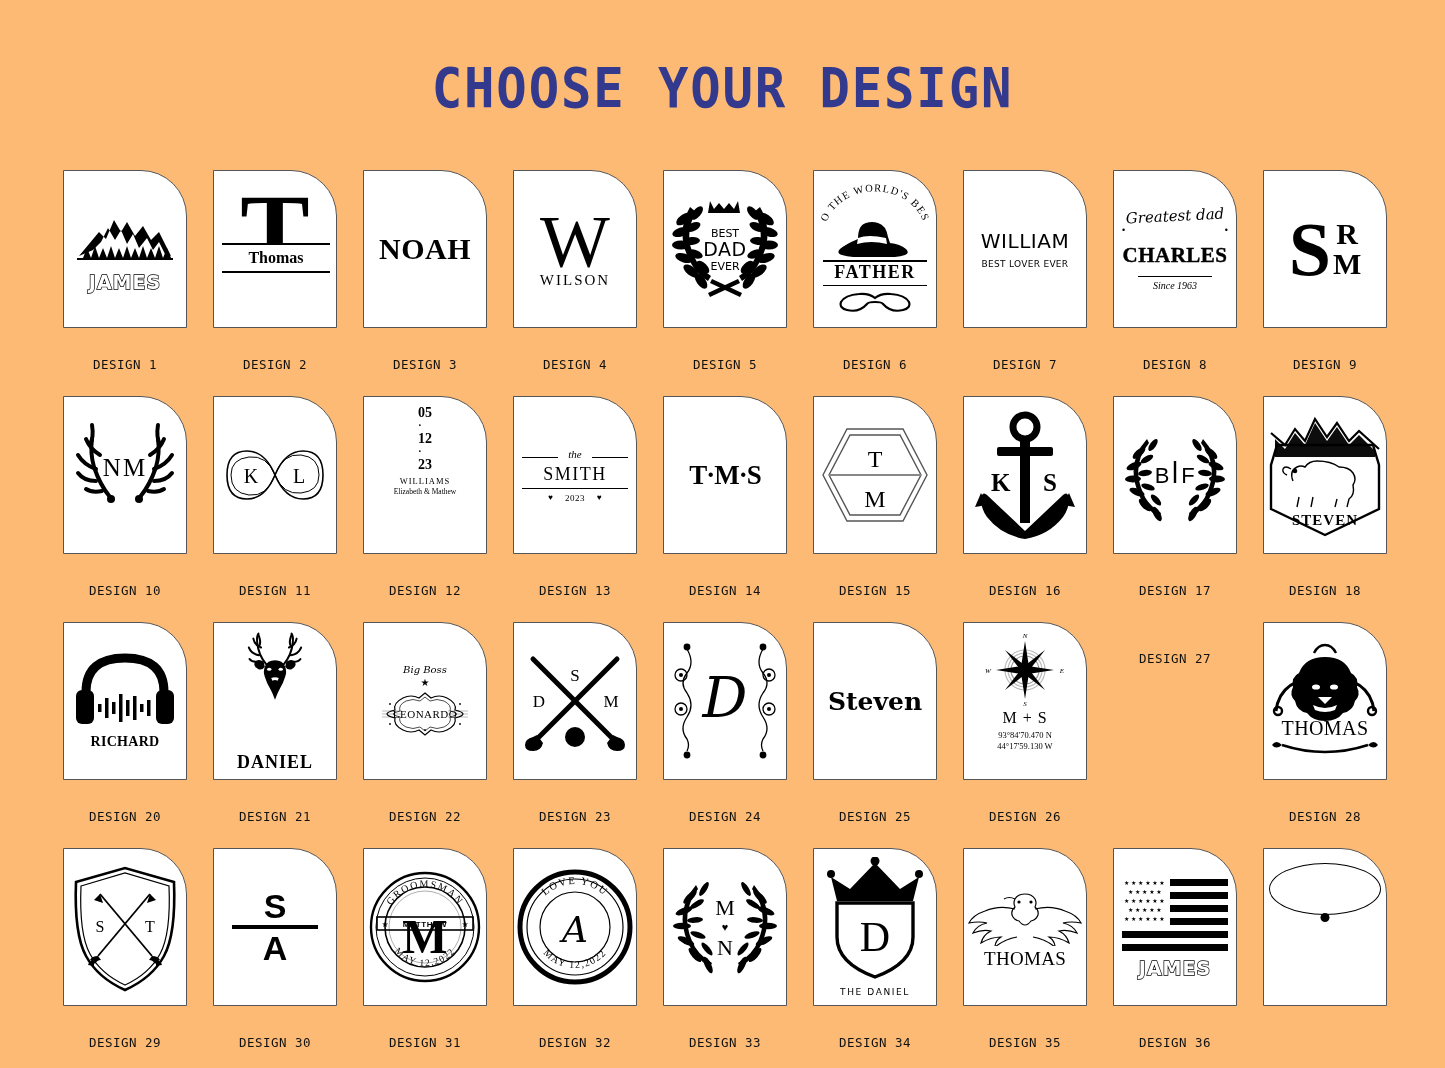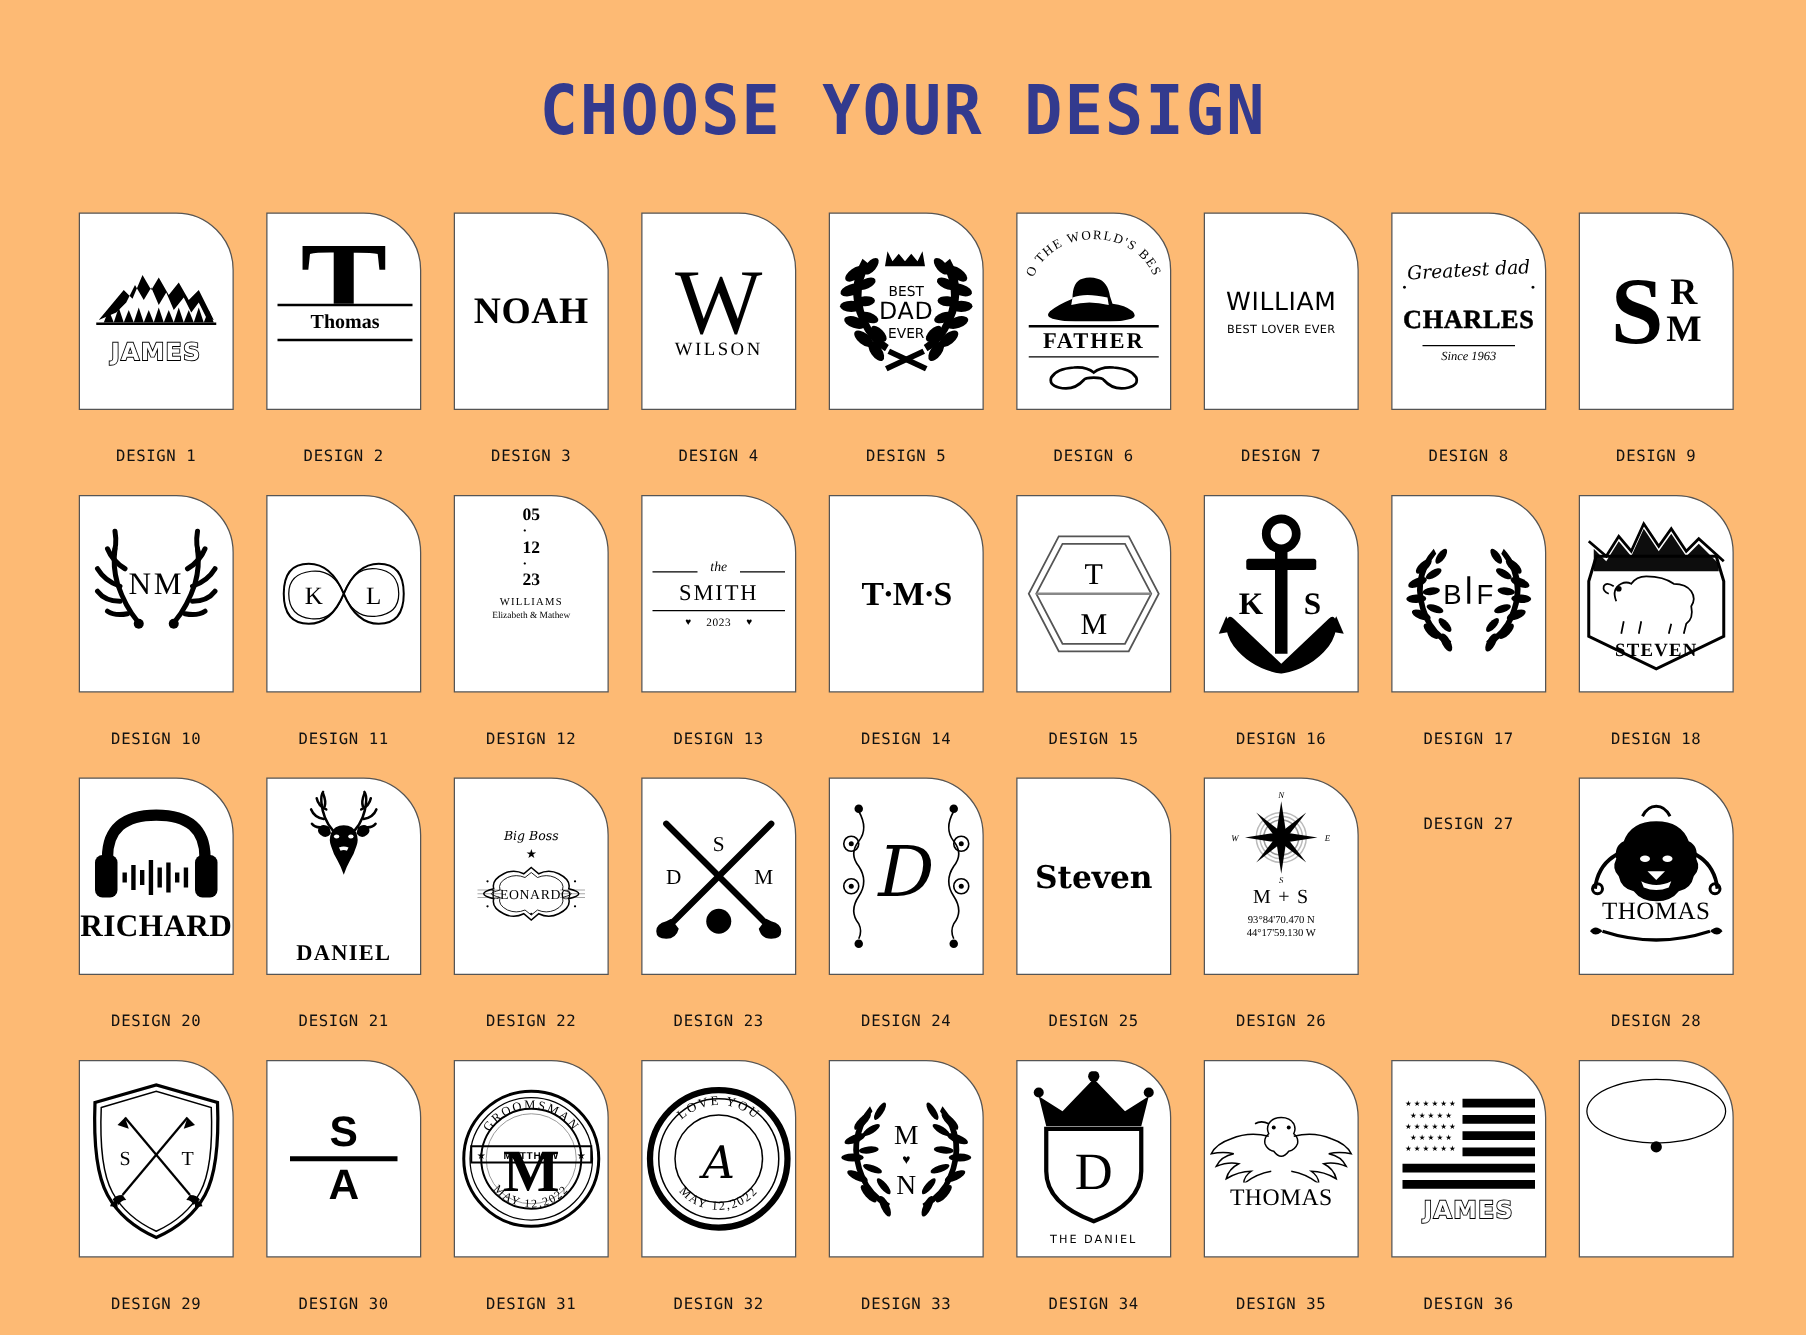--- a/index.html
+++ b/index.html
@@ -96,21 +96,21 @@
   .date-col { font-size:14px; font-weight:bold; line-height:1.15; }
   .date-dot { font-size:11px; line-height:0.9; }
   .t-wms { font-size:8.5px; letter-spacing:1px; margin-top:3px; }
   .t-wms2 { font-size:7.5px; margin-top:1px; }
 
   .t-smith { font-size:18px; letter-spacing:1.5px; }
   .t-the { font-style:italic; font-size:11px; }
   .t-2023 { font-size:9px; letter-spacing:0.5px; }
 
   .t-tms { font-size:27px; font-weight:bold; letter-spacing:-1px; }
-  .t-richard { font-size:25px; font-weight:bold; letter-spacing:0.3px; margin-top:4px; }
+  .t-richard { font-size:14px; font-weight:bold; letter-spacing:0.3px; margin-top:4px; }
   .t-daniel { font-size:18px; font-weight:bold; letter-spacing:1px; margin-top:3px; }
   .t-bigboss { font-family:"DejaVu Serif", serif; font-style:italic; font-size:10px; }
   .t-stevengo { font-family:"DejaVu Serif", serif; font-weight:bold; font-size:25px; font-style:normal; }
   .t-ms { font-size:16px; letter-spacing:1px; margin-top:0; }
   .t-coord { font-size:8.5px; line-height:1.3; margin-top:3px; }
   .t-thomas35 { font-size:19px; letter-spacing:0.3px; margin-top:2px; }
   .t-sa { font-size:34px; font-weight:bold; line-height:1; }
   .t-thedaniel { font-family:"DejaVu Sans",sans-serif; font-size:9px; letter-spacing:1.6px; margin-top:4px; }
   .t-yd { font-family:"DejaVu Sans",sans-serif; font-weight:bold; font-size:11.5px; letter-spacing:0.6px; line-height:1.5; }
   .t-your { font-family:"DejaVu Sans Mono",monospace; font-size:10px; font-weight:bold; }

